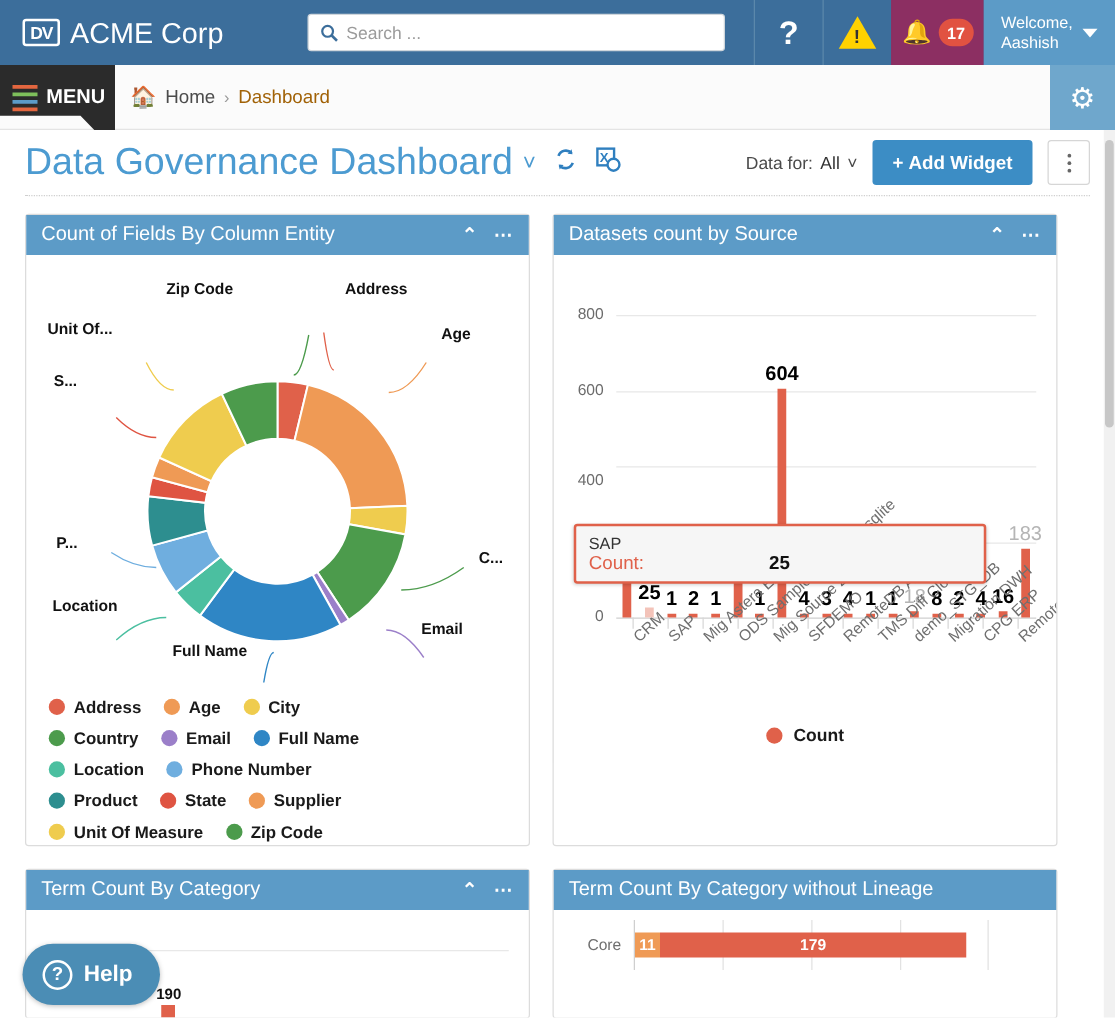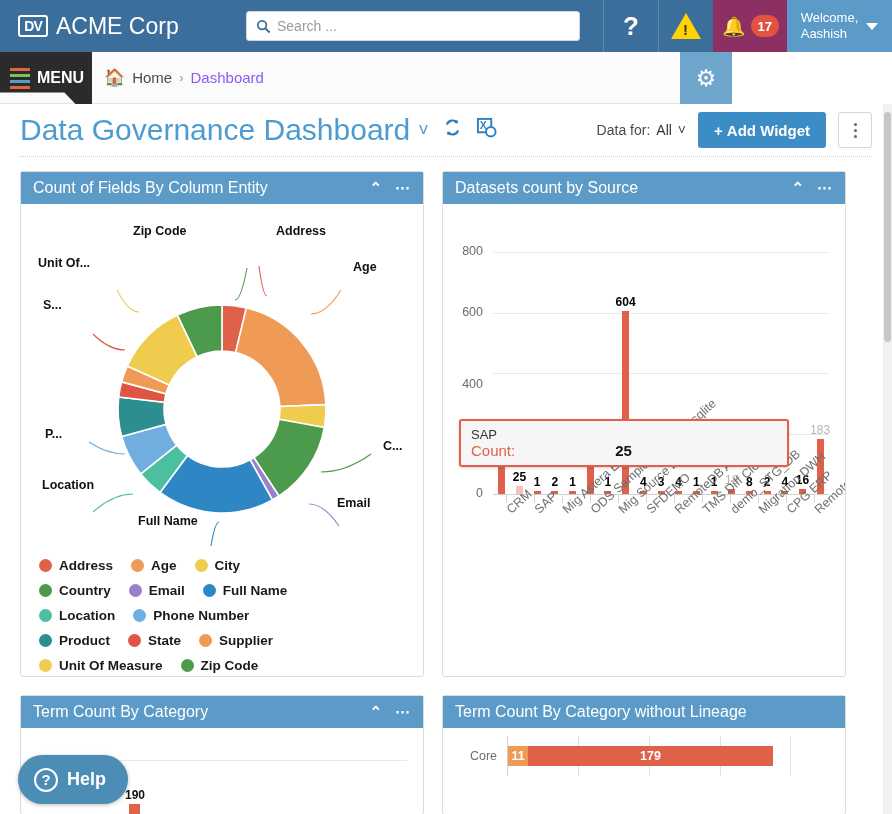--- a/index.html
+++ b/index.html
@@ -98,21 +98,21 @@
   .user-lines { font-size: 13px; line-height: 1.25; }
   .caret-dn {
     width: 0; height: 0;
     border-left: 6px solid transparent;
     border-right: 6px solid transparent;
     border-top: 7px solid #ffffff;
   }
 
   
   .crumbbar {
-    height: 52px; width: 732px;
+    height: 52px; width: 892px;
     background: #fbfbfb;
     border-bottom: 1px solid #e4e4e4;
     display: flex; align-items: center;
     position: relative;
   }
   .menu-tab {
     position: absolute; left: 0; top: 0;
     width: 92px; height: 52px;
     background: #2b2b2b;
     color: #fff;
@@ -128,21 +128,21 @@
   .burger i:nth-child(3) { background: #5C9BC7; }
   .burger i:nth-child(4) { background: #E3663F; }
   .crumbs {
     margin-left: 104px;
     display: flex; align-items: center; gap: 7px;
     font-size: 15px; color: #555;
   }
   .home-icon { font-size: 17px; color: #4a4a4a; }
   .crumb-link { color: #4b4b4b; }
   .crumb-sep { color: #999; font-size: 13px; }
-  .crumb-cur { color: #8b5cf6; }
+  .crumb-cur { color: #a16207; }
   .gear-btn {
     position: absolute; right: 0; top: 0;
     width: 52px; height: 52px;
     background: #6FA7CC;
     display: flex; align-items: center; justify-content: center;
     color: #fff; font-size: 23px;
   }
 
   
   .titlerow {
@@ -248,21 +248,21 @@
   }
   .bars {
     position: absolute; left: 50px; right: 16px; bottom: 0; top: 0;
   }
   .bar {
     position: absolute; bottom: 0;
     background: #E0614A; width: 7px;
   }
   .bar.hi { background: #f3c3b9; }
   .bar-val {
-    position: absolute; font-size: 12px; font-weight: bold;
+    position: absolute; font-size: 16px; font-weight: bold;
     color: #000; transform: translateX(-50%); white-space: nowrap;
   }
   .bar-val.ghost { color: #b5b5b5; font-weight: normal; }
   .tick {
     position: absolute; width: 0; border-left: 1px solid #d7d7d7; height: 9px;
   }
   .xlbl {
     position: absolute; font-size: 12.5px; color: #6f6f6f;
     transform-origin: left top;
     transform: rotate(-42deg);
@@ -627,20 +627,24 @@
           </div>
 
         <div class="tooltip" style="left:16px; top:215px; width:330px;">
           <div class="tt-title">SAP</div>
           <div class="tt-row">
             <span class="tt-key">Count:</span>
             <span class="tt-val">25</span>
           </div>
         </div>
 
+        <div class="bar-legend">
+          <span class="dot" style="background:#E0614A"></span>
+          <span>Count</span>
+        </div>
       </div>
     </div>
   </div>
 
   <div class="panel">
     <div class="panel-head">
       <span class="panel-title">Term Count By Category</span>
       <span class="chev-up">⌃</span>
       <span class="dots">⋯</span>
     </div>

